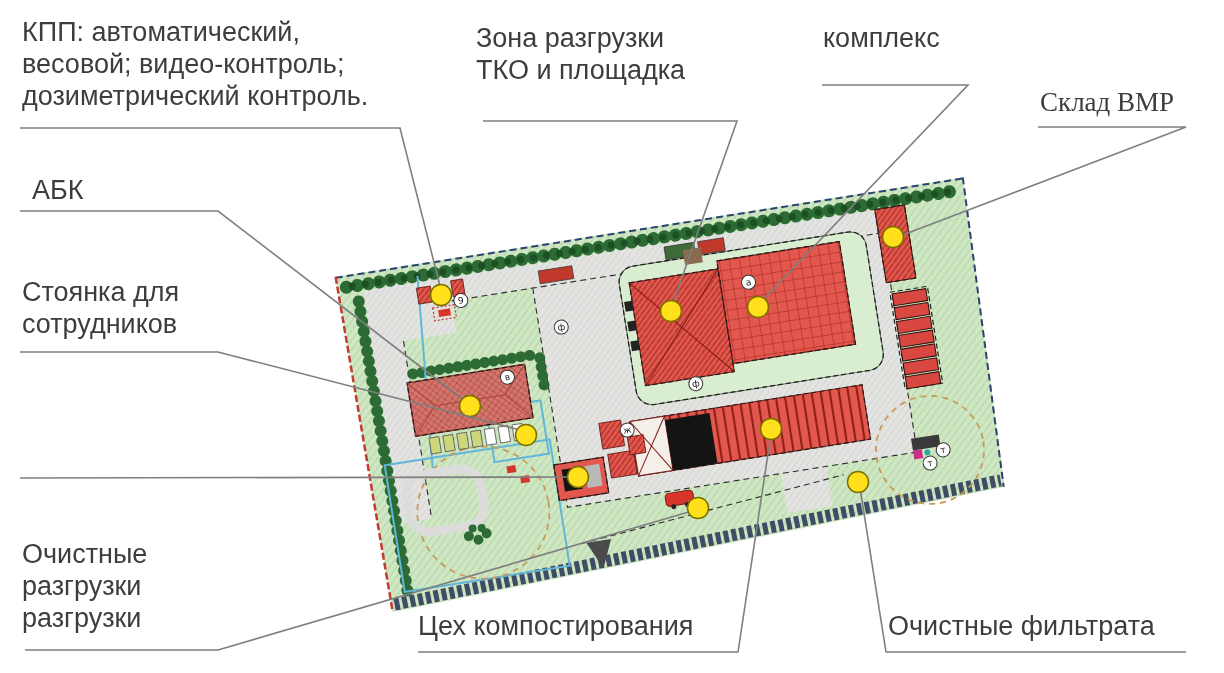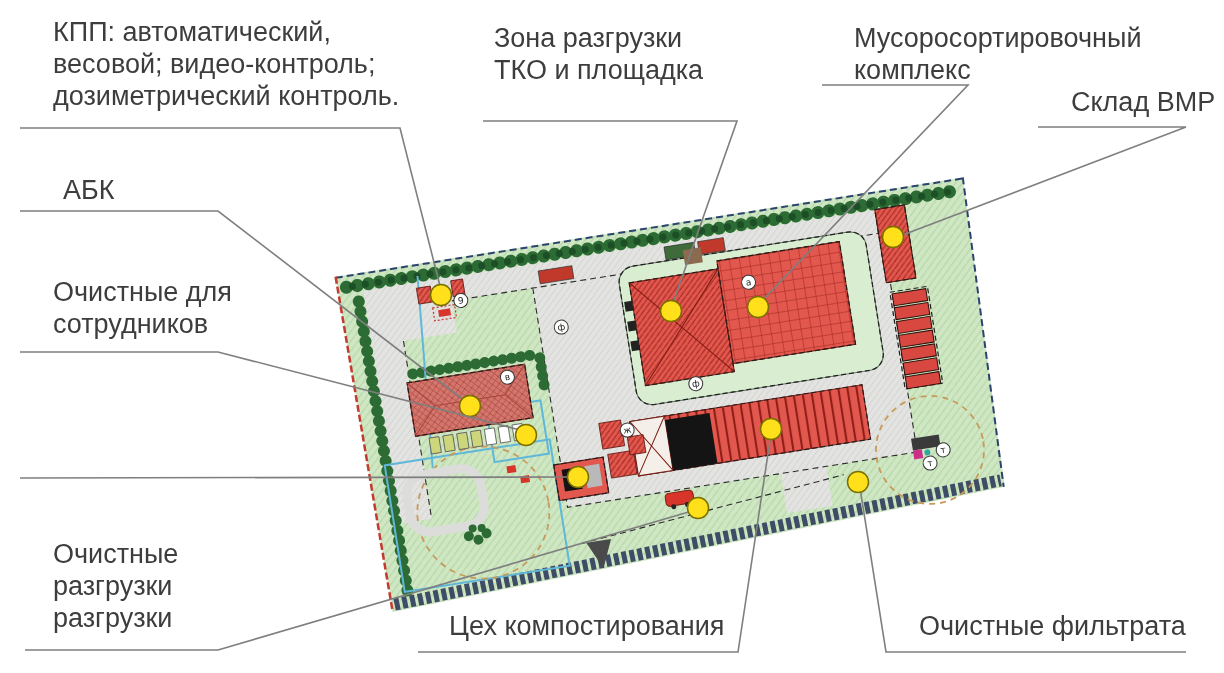--- a/index.html
+++ b/index.html
@@ -3,21 +3,21 @@
 <meta charset="utf-8">
 <style>
   html,body{margin:0;padding:0;background:#ffffff;}
   #stage{position:relative;width:1224px;height:673px;background:#ffffff;overflow:hidden;
          font-family:"Liberation Sans","DejaVu Sans",sans-serif;}
   #plan-svg{position:absolute;left:0;top:0;width:1224px;height:673px;}
   .leader{fill:none;stroke:#7f7f7f;stroke-width:1.6;}
   .dot{fill:#ffe01a;stroke:#7a7000;stroke-width:1.5;}
   #labels{position:absolute;left:0;top:0;width:100%;height:100%;pointer-events:none;}
   .callout{position:absolute;color:#3d3d3d;font-size:27px;line-height:32px;
-           letter-spacing:0px;white-space:nowrap;font-weight:400;margin-left:31px;}
+           letter-spacing:0px;white-space:nowrap;font-weight:400;}
   .outline-dash{fill:none;stroke:#1f1f1f;stroke-width:1.2;stroke-dasharray:5 3;}
   .curb{fill:none;stroke:#2a2a2a;stroke-width:1.1;stroke-dasharray:6 4;}
   .sym{fill:#ffffff;stroke:#333333;stroke-width:1;}
   .symt{font-size:9px;fill:#222222;text-anchor:middle;font-family:"DejaVu Sans",sans-serif;}
 </style>
 </head>
 <body>
 
 <div id="stage">
 
@@ -230,36 +230,35 @@
         <circle cx="858" cy="482" r="10.5" class="dot"></circle>
       </g>
 </svg>
 
 <div id="labels">
       <div class="callout" style="left: 22px; top: 16px;">
         <div>КПП: автоматический,</div>
         <div>весовой; видео-контроль;</div>
         <div>дозиметрический контроль.</div>
       </div>
-      <div class="callout" style="left: 463px; top: 22px;">
+      <div class="callout" style="left: 476px; top: 22px;">
         <div>Зона разгрузки</div>
         <div>ТКО и площадка</div>
       </div>
       <div class="callout" style="left: 823px; top: 22px;">
-        <div>Мусоросортировочный</div>
         <div>комплекс</div>
       </div>
-      <div class="callout" style="left: 1040px; top: 86px;">
+      <div class="callout" style="left: 1040px; top: 86px; font-family: Liberation Serif, serif;">
         <div>Склад ВМР</div>
       </div>
       <div class="callout" style="left: 32px; top: 174px;">
         <div>АБК</div>
       </div>
       <div class="callout" style="left: 22px; top: 276px;">
-        <div>Очистные для</div>
+        <div>Стоянка для</div>
         <div>сотрудников</div>
       </div>
       <div class="callout" style="left: 22px; top: 538px;">
         <div>Очистные</div>
         <div>разгрузки</div>
         <div>разгрузки</div>
       </div>
       <div class="callout" style="left: 418px; top: 610px;">
         <div>Цех компостирования</div>
       </div>

